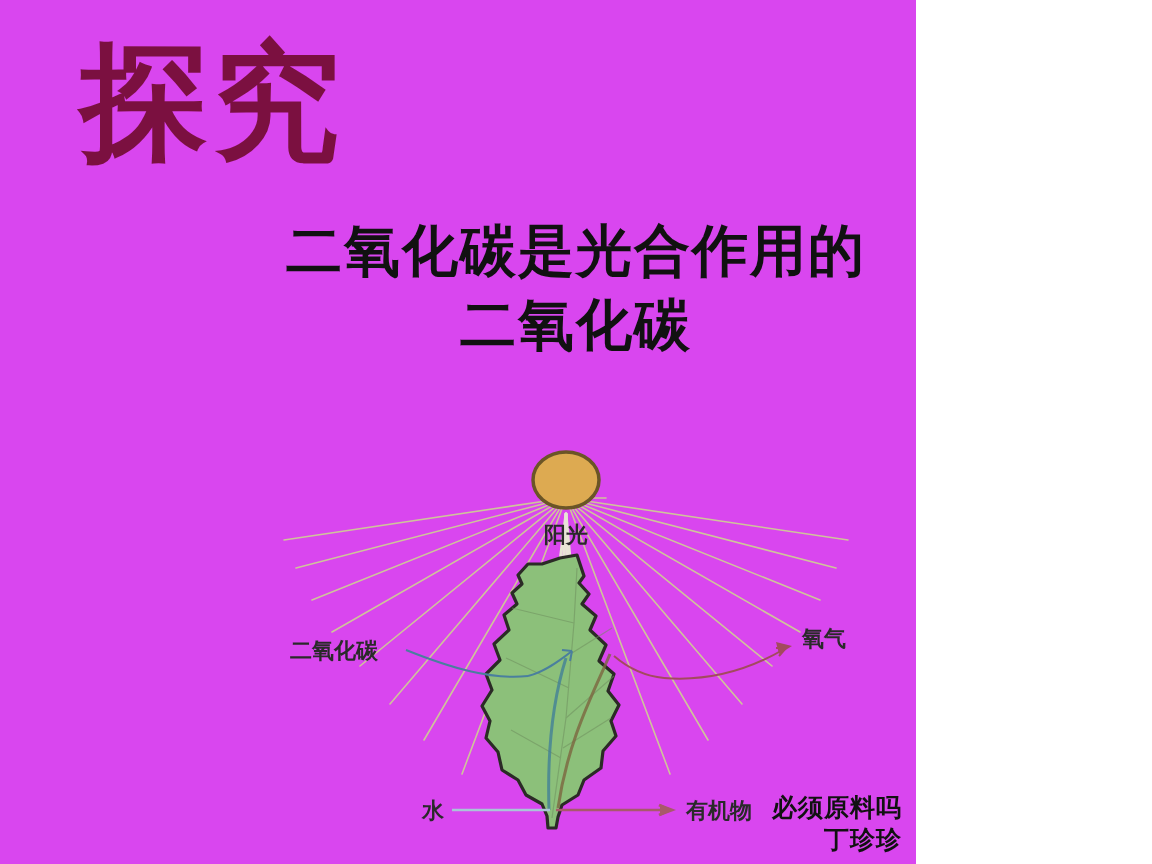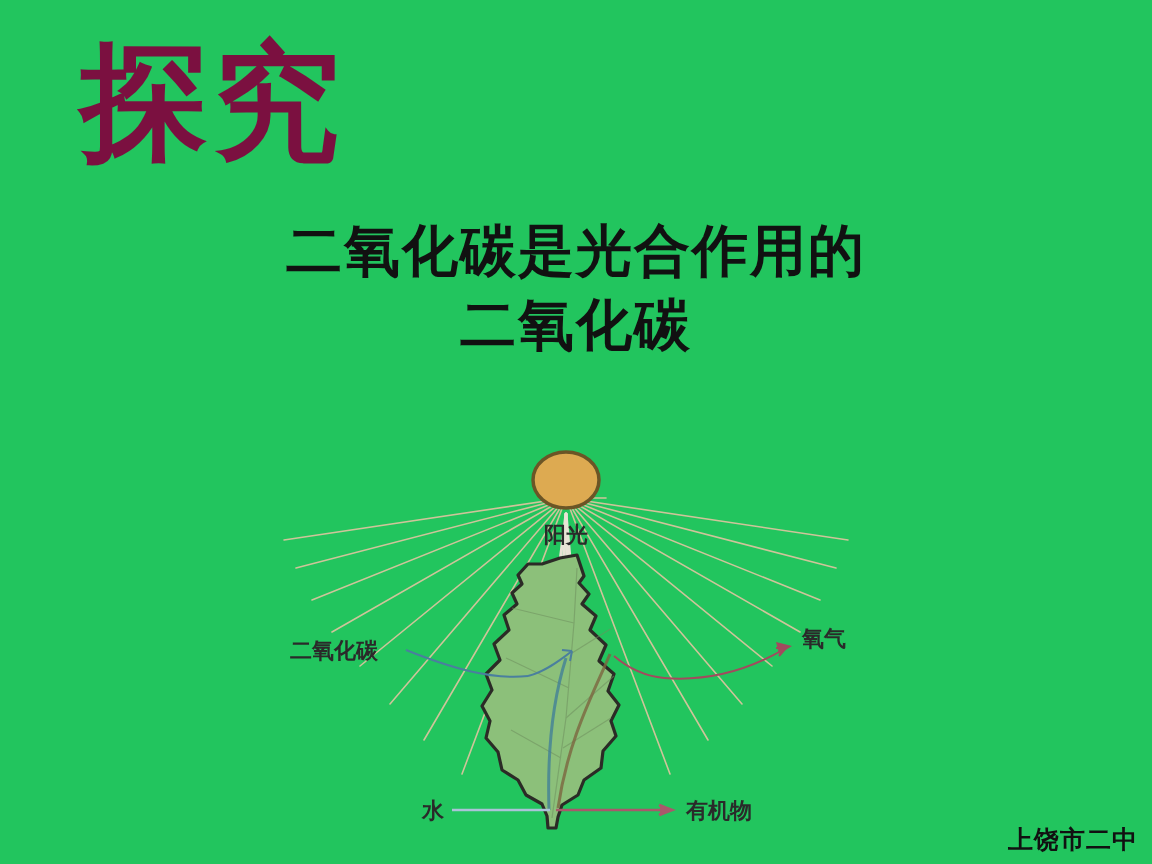--- a/index.html
+++ b/index.html
@@ -5,23 +5,23 @@
   html, body {
     margin: 0;
     padding: 0;
     background: #ffffff;
   }
   body {
     font-family: "DejaVu Sans", "Liberation Sans", sans-serif;
   }
   #slide {
     position: relative;
-    width: 1152px;
+    width: 916px;
     height: 864px;
-    background: #22c55e;
+    background: #d946ef;
     overflow: hidden;
   }
 
   
   #slide-title {
     position: absolute;
     left: 80px;
     top: 28px;
     font-family: "DejaVu Serif", "Liberation Serif", serif;
     font-size: 128px;
@@ -187,16 +187,17 @@
       <text class="diag-label" x="536" y="228" font-size="22" text-anchor="start">氧气</text>
 
       <text class="diag-label" x="178" y="400" font-size="22" text-anchor="end">水</text>
 
       <text class="diag-label" x="420" y="400" font-size="22" text-anchor="start">有机物</text>
 
     </svg>
   </div>
 
   <div id="credit">
-    <div class="credit-line">上饶市二中</div>
+    <div class="credit-line">必须原料吗</div>
+    <div class="credit-line">丁珍珍</div>
   </div>
 
 </div>
 
 </body></html>

